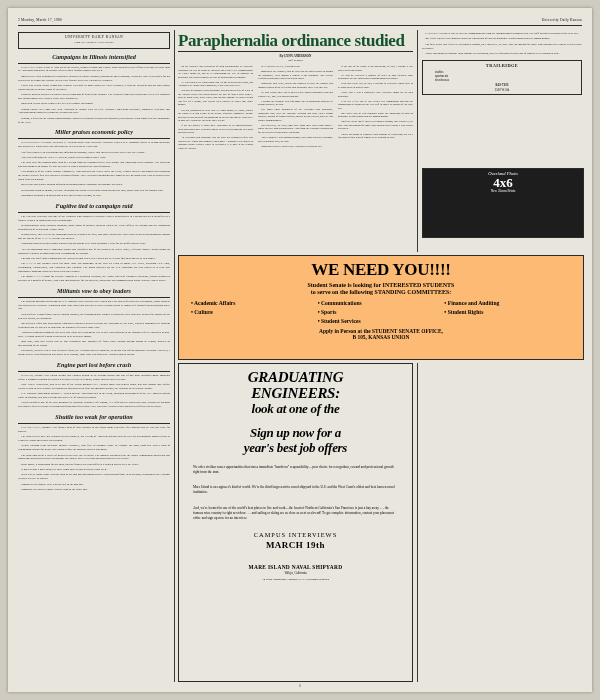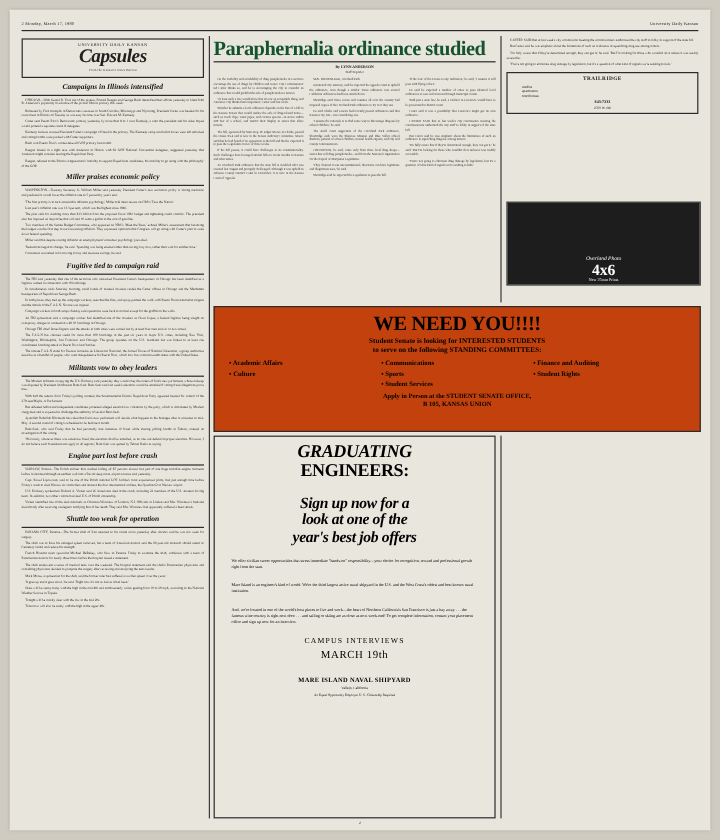--- a/index.html
+++ b/index.html
@@ -48,37 +48,37 @@
   .ad-photo .t3{font-size:3.4px;padding-bottom:2px;}
 
   
   .trail{border:1px solid #2b2b2b;padding:2px;text-align:center;}
   .trail .tt{font-size:4.4px;font-weight:bold;letter-spacing:.4px;}
   .trail ul{margin:1px 0;padding:0;list-style:none;font-size:3px;text-align:left;padding-left:10px;}
   .trail .ph{font-size:3.4px;font-weight:bold;}
 
   
   .senate{position:absolute;left:160px;top:237px;width:404px;height:103px;border:1px solid #2b2b2b;
-          background:#c2410c;text-align:center;}
+          background:#fdba74;text-align:center;}
   .senate h2{font-size:17px;font-weight:bold;margin:4px 0 2px;letter-spacing:-.3px;}
   .senate .l1{font-size:6px;font-weight:bold;margin:1px 0;}
   .senate .grid{display:flex;flex-wrap:wrap;justify-content:center;margin:3px 10px;}
   .senate .grid span{width:33%;font-size:5.6px;font-weight:bold;text-align:left;padding:1.5px 0;}
   .senate .apply{font-size:5.4px;font-weight:bold;margin-top:2px;}
   .senate .apply2{font-size:5.4px;font-weight:bold;}
 
   
   .eng{position:absolute;left:160px;top:345px;width:235px;height:319px;border:1px solid #2b2b2b;
        background:#e9e6dd;text-align:center;padding:0 4px;box-sizing:border-box;}
   .eng .g1{font-size:15px;font-weight:bold;font-style:italic;letter-spacing:-.3px;margin-top:6px;line-height:1.05;}
-  .eng .g2{font-size:15px;font-weight:bold;letter-spacing:-.3px;line-height:1.05;}
+  .eng .g2{font-size:15px;font-weight:bold;font-style:italic;letter-spacing:-.3px;line-height:1.05;}
   .eng .sig{font-size:13px;font-weight:bold;font-style:italic;line-height:1.12;margin-top:10px;letter-spacing:-.3px;}
   .eng .body{font-size:3.4px;text-align:left;margin:10px 10px;line-height:1.5;}
   .eng .ci{font-size:6.4px;letter-spacing:1px;margin-top:10px;}
-  .eng .dt{font-size:9px;font-weight:normal;letter-spacing:.5px;margin-top:2px;}
+  .eng .dt{font-size:9px;font-weight:bold;letter-spacing:.5px;margin-top:2px;}
   .eng .yard{font-size:5.4px;font-weight:bold;margin-top:14px;letter-spacing:.3px;}
   .eng .yard2{font-size:3px;margin-top:1px;}
   .eng .yard3{font-size:2.8px;margin-top:3px;}
 
   .weatherbox{border-top:1px solid #2b2b2b;border-bottom:1px solid #2b2b2b;margin-top:3px;}
   .wt{font-size:7px;font-weight:bold;font-style:italic;}
   .pagenum{position:absolute;left:0;bottom:-6px;width:100%;text-align:center;font-size:3px;}
 </style>
 </head>
 <body>
@@ -93,21 +93,20 @@
     </div>
     <div class="rule" style="top:7px;"></div>
 
     <div class="vline" style="left:156px;top:12px;height:652px;"></div>
     <div class="vline" style="left:399px;top:12px;height:222px;"></div>
     <div class="vline" style="left:399px;top:345px;height:319px;"></div>
 
     <div class="col colL">
       <div class="capsbox">
         <div class="caps-top">UNIVERSITY DAILY KANSAN</div>
-        <div class="caps-title">Capsules</div>
         <div class="caps-sub">From the Kansan's News Bureau</div>
       </div>
 
       <h3 class="ch">Campaigns in Illinois intensified</h3>
       <div class="ch-rule"></div>
       <p class="b">CHICAGO—With Gerald R. Ford out of the picture, Ronald Reagan and George Bush intensified their efforts yesterday to blunt John B. Anderson's popularity in advance of the pivotal Illinois primary this week.</p>
       <p class="b">Bolstered by Ford triumphs in Democratic caucuses in South Carolina, Mississippi and Wyoming, President Carter was headed for his crucial test in Illinois on Tuesday as was easy favorite over Sen. Edward M. Kennedy.</p>
       <p class="b">Carter sent Puerto Rico's Democratic primary yesterday by more than 8 to 1 over Kennedy, a ratio the president and his aides hoped would portend a separate count of delegates.</p>
       <p class="b">Kennedy backers accused President Carter's campaign of fraud in the primary. The Kennedy camp said ballot boxes were left unlocked and voting booths were packed with Carter supporters.</p>
       <p class="b">Bush won Puerto Rico's winner-take-all GOP primary last month.</p>
@@ -210,21 +209,21 @@
           <li>studios</li>
           <li>apartments</li>
           <li>townhouses</li>
         </ul>
         <div class="ph">843-7333</div>
         <div style="font-size:3px;">2500 W. 6th</div>
       </div>
     </div>
 
     <div class="adbox" style="position:absolute;left:404px;top:150px;width:160px;height:68px;">
-      <div class="ad-photo" style="height:100%;display:flex;flex-direction:column;justify-content:flex-end;">
+      <div class="ad-photo" style="height:100%;display:flex;flex-direction:column;justify-content:flex-start;">
         <div class="t1">Overland Photo</div>
         <div class="t2">4x6</div>
         <div class="t3">New 25mm Prints</div>
       </div>
     </div>
 
     <div class="senate">
       <h2>WE NEED YOU!!!!</h2>
       <div class="l1">Student Senate is looking for INTERESTED STUDENTS</div>
       <div class="l1">to serve on the following STANDING COMMITTEES:</div>
@@ -237,22 +236,22 @@
         <span>• Student Rights</span>
         <span>• Student Services</span>
       </div>
       <div class="apply">Apply in Person at the STUDENT SENATE OFFICE,</div>
       <div class="apply2">B 105, KANSAS UNION</div>
     </div>
 
     <div class="eng">
       <div class="g1">GRADUATING</div>
       <div class="g2">ENGINEERS:</div>
+      <div class="sig" style="margin-top:0;">look at one of the</div>
       <div class="sig">Sign up now for a</div>
-      <div class="sig" style="margin-top:0;">look at one of the</div>
       <div class="sig" style="margin-top:0;">year's best job offers</div>
       <div class="body">We offer civilian career opportunities that stress immediate "hands-on" responsibility—your choice for recognition, reward and professional growth right from the start.</div>
       <div class="body">Mare Island is an engineer's kind of world. We're the third largest active naval shipyard in the U.S. and the West Coast's oldest and best known naval institution.</div>
       <div class="body">And, we're located in one of the world's best places to live and work—the heart of Northern California's San Francisco is just a bay away . . . the famous wine country is right next door . . . and sailing or skiing are as close as next week-end! To get complete information, contact your placement office and sign up now for an interview.</div>
       <div class="ci">CAMPUS INTERVIEWS</div>
       <div class="dt">MARCH 19th</div>
       <div class="yard">MARE ISLAND NAVAL SHIPYARD</div>
       <div class="yard2">Vallejo, California</div>
       <div class="yard3">An Equal Opportunity Employer
 U. S. Citizenship Required</div>

